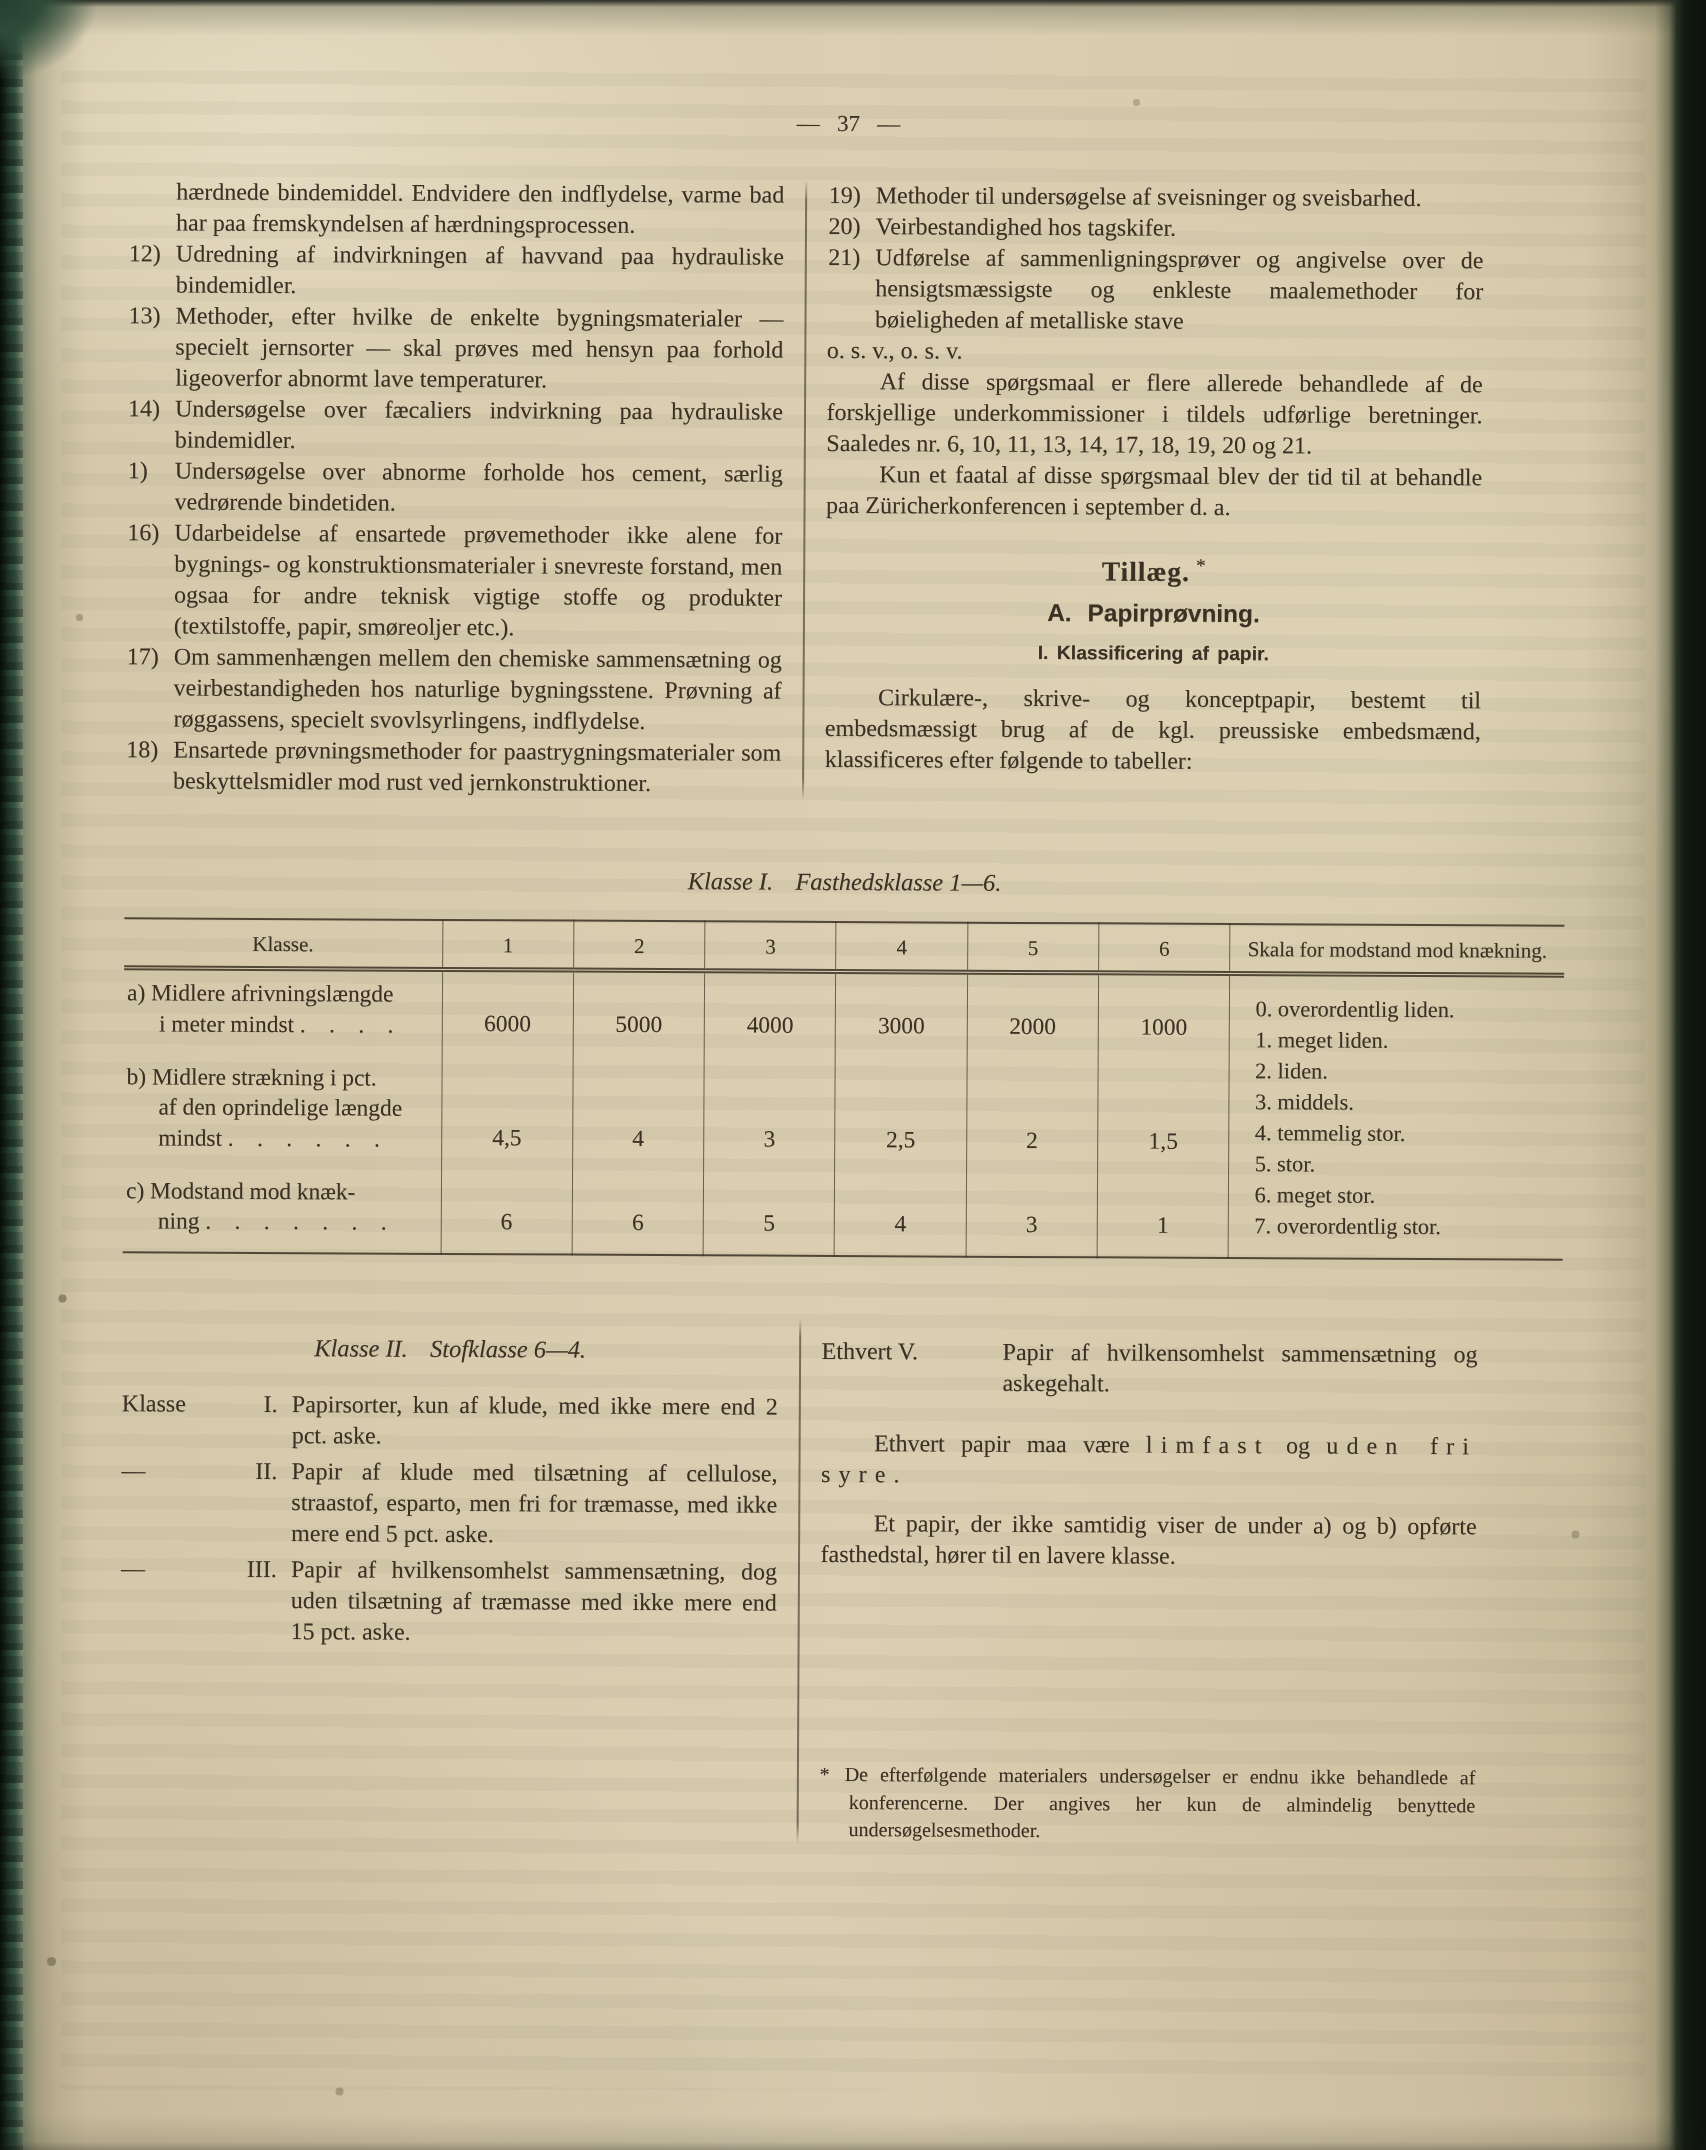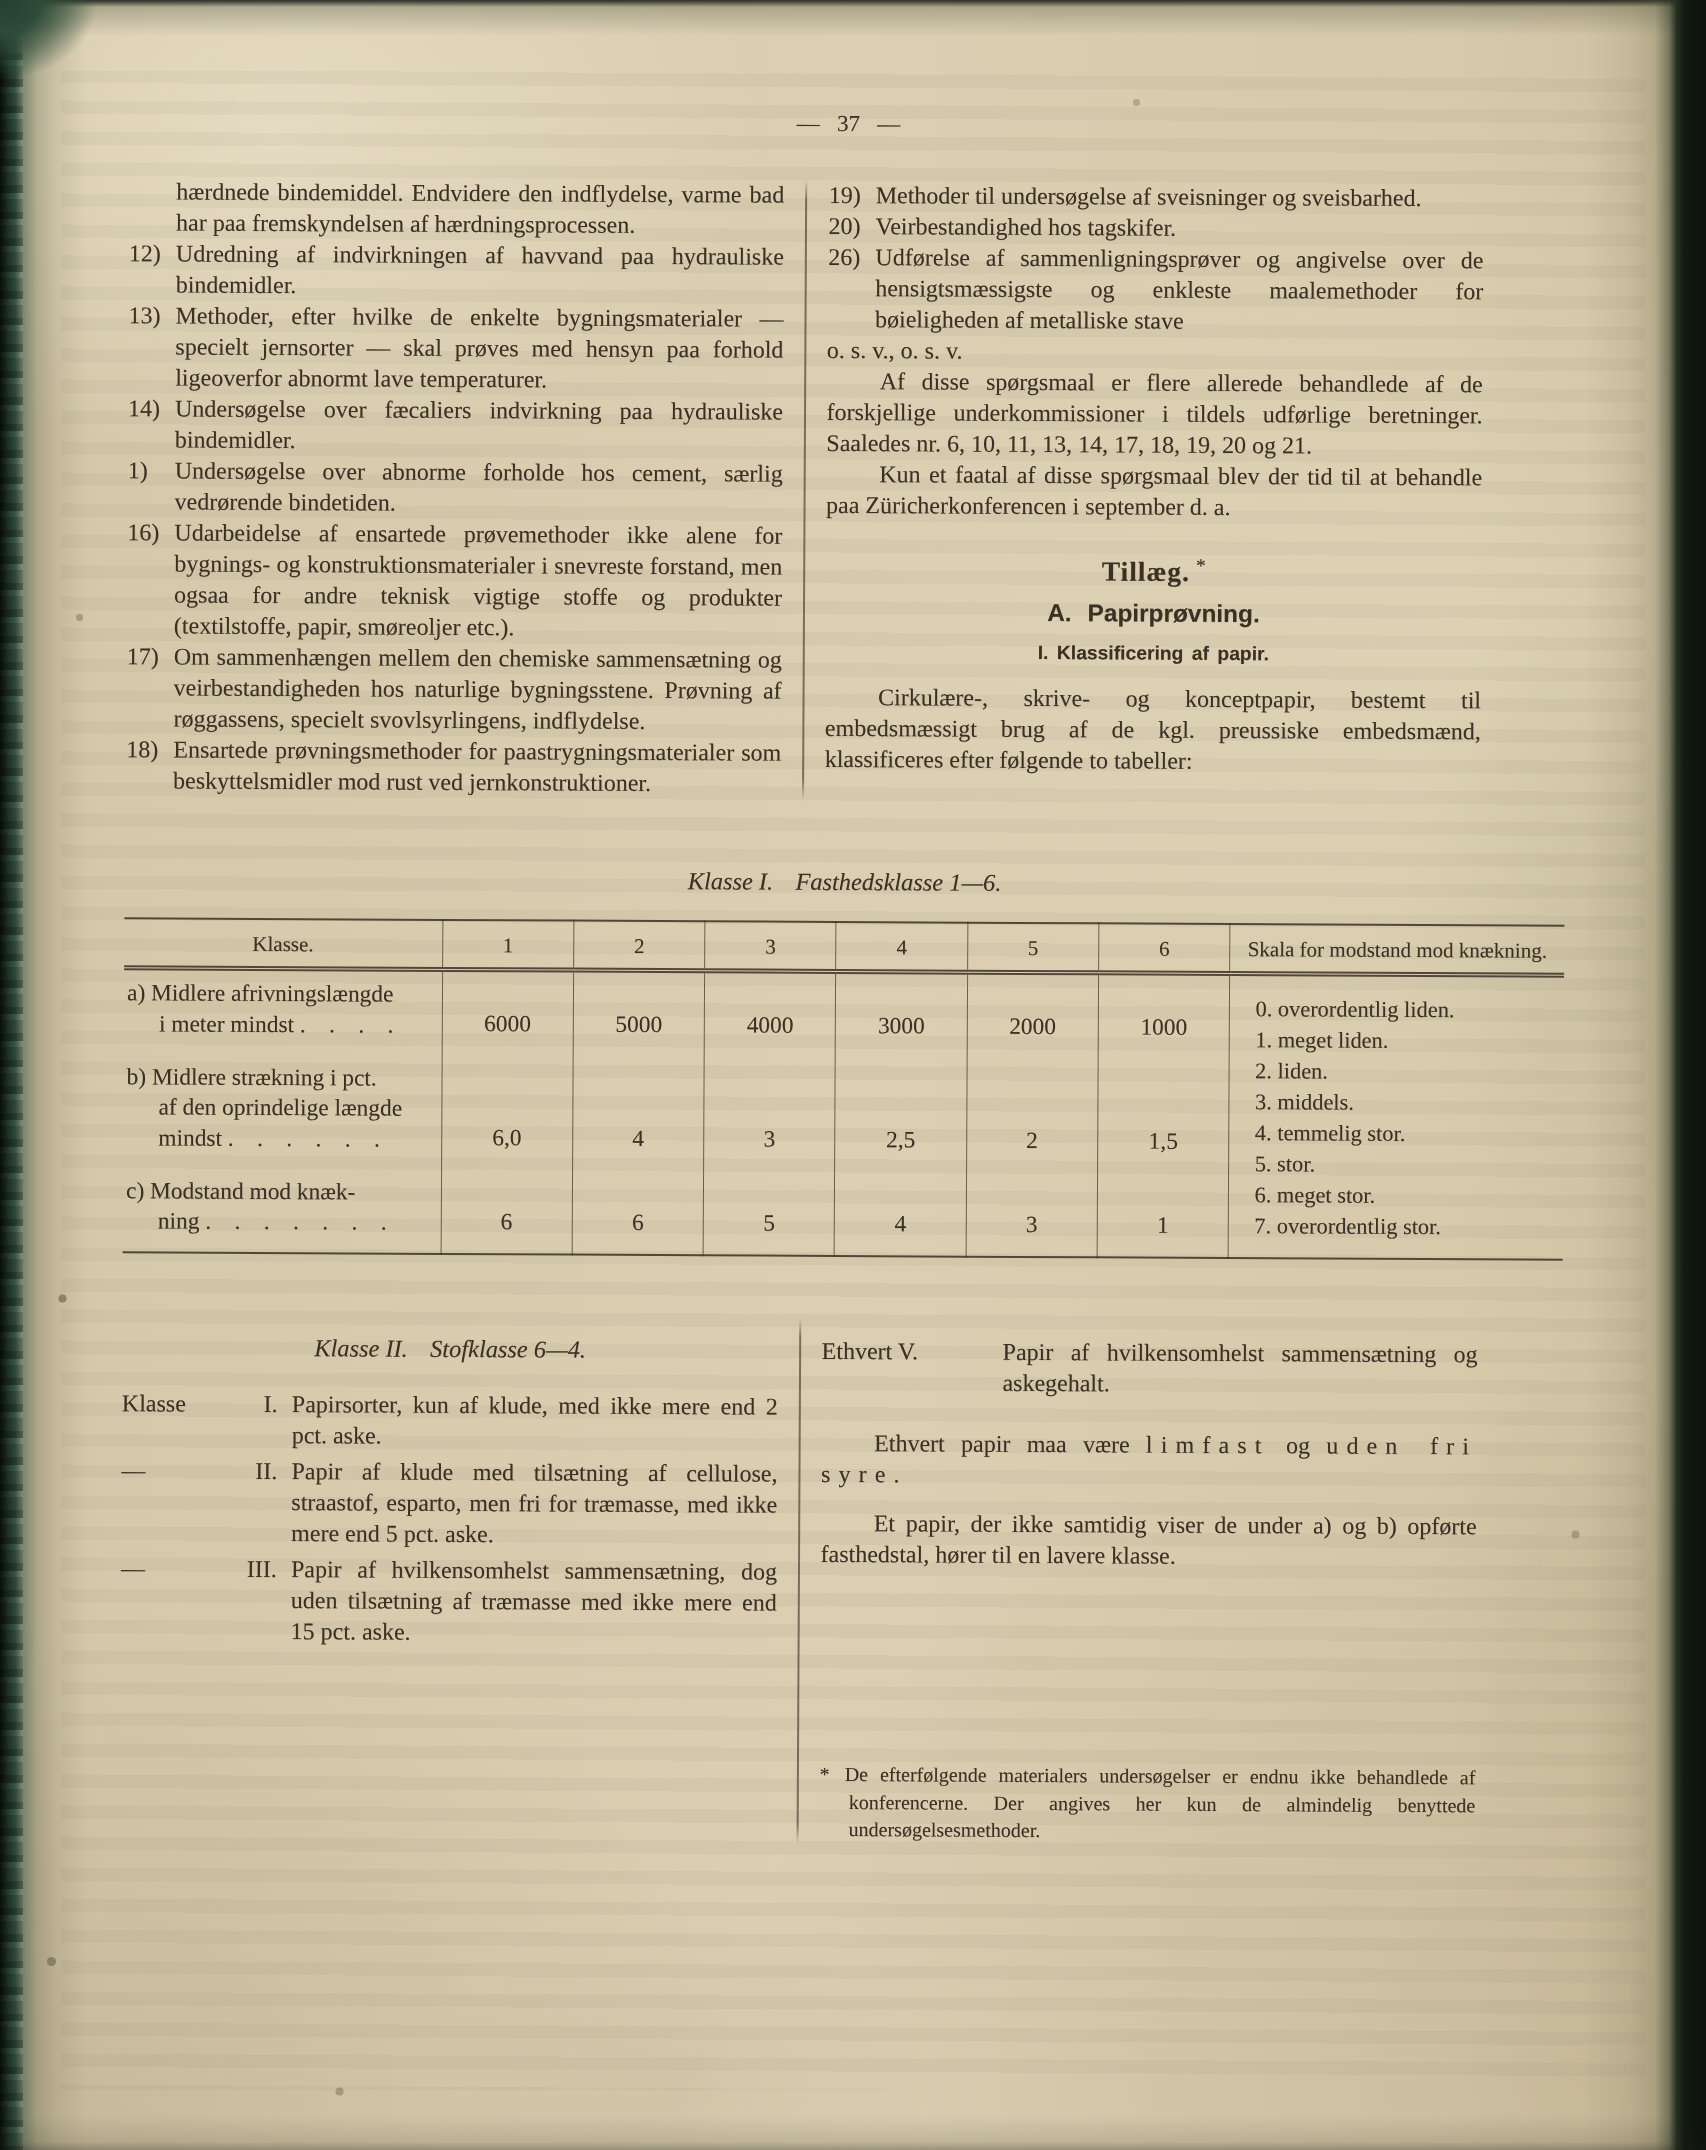--- a/index.html
+++ b/index.html
@@ -163,21 +163,21 @@
         <ul class="items">
           <li class="item">
               <span class="num">19)</span>
               <span class="txt">Methoder til undersøgelse af sveisninger og sveisbarhed.</span>
             </li>
           <li class="item">
               <span class="num">20)</span>
               <span class="txt">Veirbestandighed hos tagskifer.</span>
             </li>
           <li class="item">
-              <span class="num">26)</span>
+              <span class="num">21)</span>
               <span class="txt">Udførelse af sammenligningsprøver og angivelse over de hensigtsmæssigste og enkleste maalemethoder for bøieligheden af metalliske stave</span>
             </li>
         </ul>
         <p class="osv">o. s. v., o. s. v.</p>
         <p class="para">Af disse spørgsmaal er flere allerede behandlede af de forskjellige underkommissioner i tildels udførlige beretninger. Saaledes nr. 6, 10, 11, 13, 14, 17, 18, 19, 20 og 21.</p>
         <p class="para">Kun et faatal af disse spørgsmaal blev der tid til at behandle paa Züricherkonferencen i september d. a.</p>
         <div class="tillaeg"><span>Tillæg.</span><span class="star">*</span></div>
         <div class="headA">A. Papirprøvning.</div>
         <div class="headI">I. Klassificering af papir.</div>
         <p class="para">Cirkulære-, skrive- og konceptpapir, bestemt til embedsmæssigt brug af de kgl. preussiske embedsmænd, klassificeres efter følgende to tabeller:</p>
@@ -231,21 +231,21 @@
             <div>6. meget stor.</div>
             <div>7. overordentlig stor.</div>
           </td>
         </tr>
         <tr>
           <td class="label">
             <div class="l1">b) Midlere strækning i pct.</div>
             <div class="l2">af den oprindelige længde</div>
             <div class="l2">mindst . . . . . .</div>
           </td>
-          <td class="val">6,0</td>
+          <td class="val">4,5</td>
           <td class="val">4</td>
           <td class="val">3</td>
           <td class="val">2,5</td>
           <td class="val">2</td>
           <td class="val">1,5</td>
         </tr>
         <tr>
           <td class="label">
             <div class="l1">c) Modstand mod knæk-</div>
             <div class="l2">ning . . . . . . .</div>

